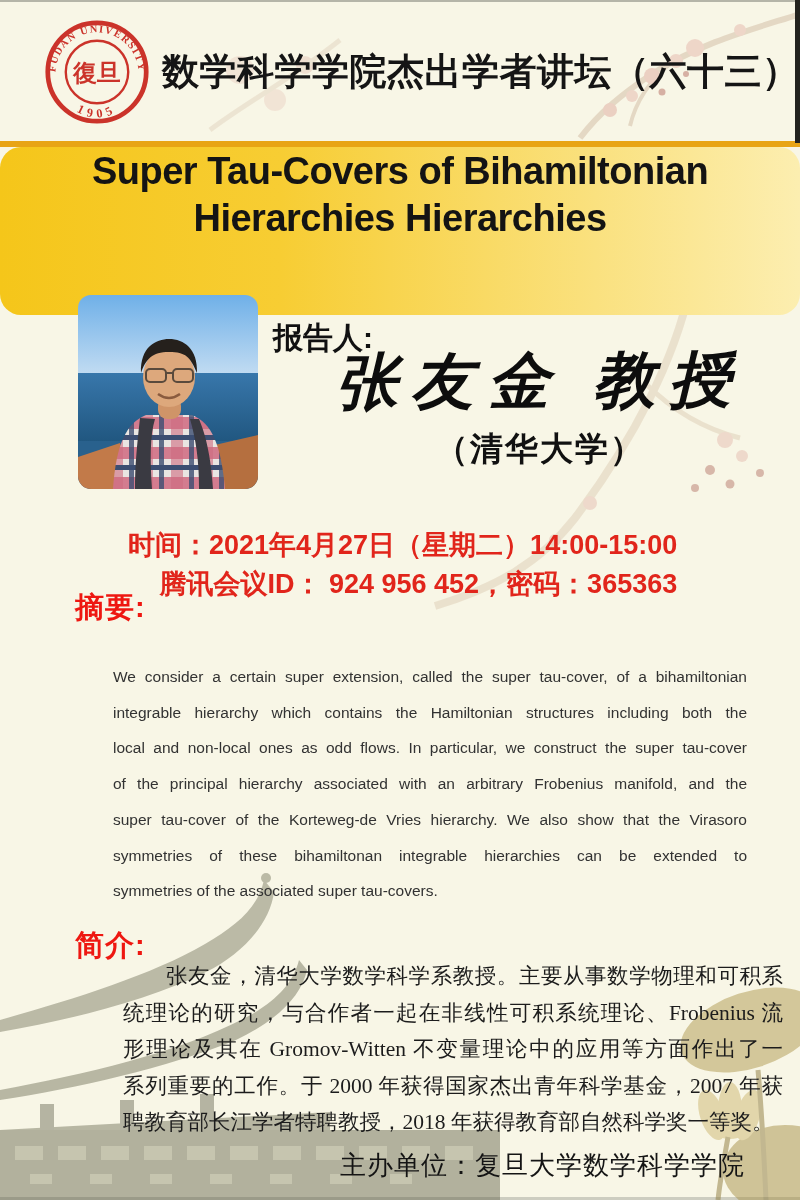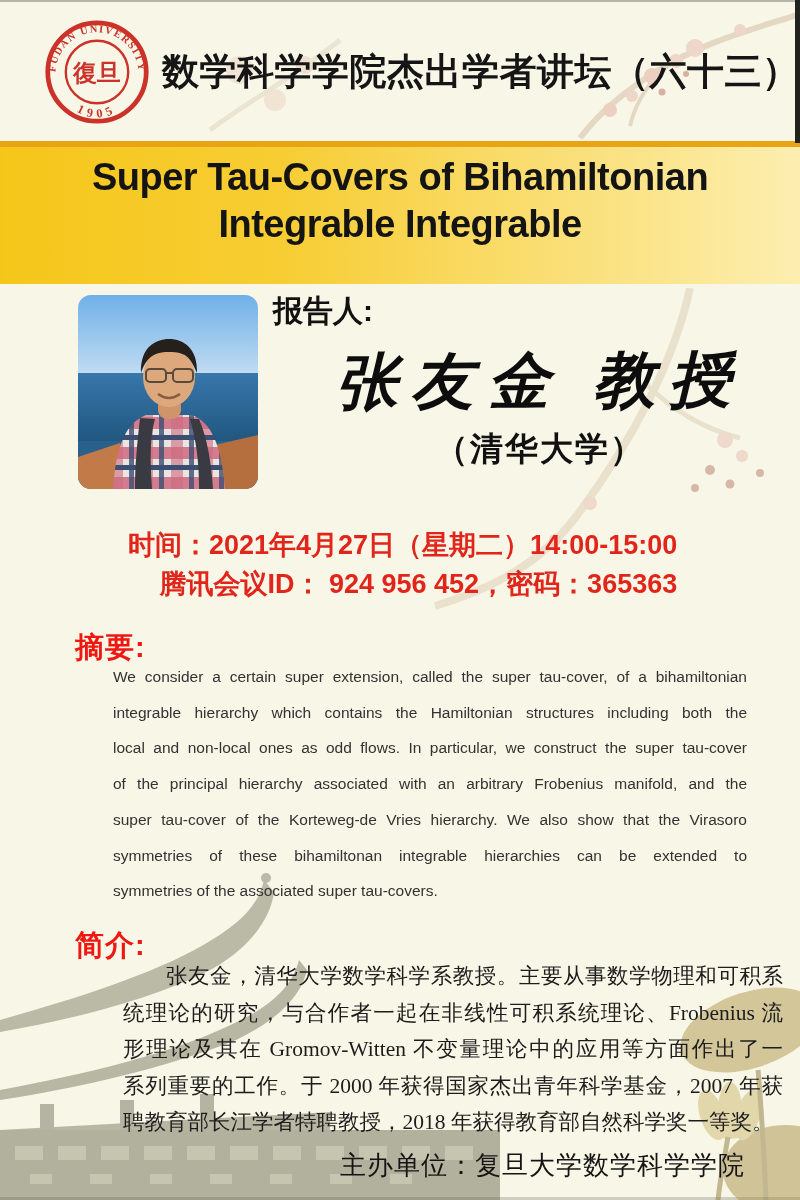--- a/index.html
+++ b/index.html
@@ -18,48 +18,48 @@
   .logo{margin-left:44px;flex:0 0 auto;}
   .forum-title{
     margin-left:12px; font-size:37px; font-weight:bold; color:#151515;
     letter-spacing:0.5px; white-space:nowrap;
   }
   .header-dark-edge{position:absolute;top:0;right:0;width:5px;height:143px;background:#23231e;z-index:3;}
 
   
   .gold-rule{position:absolute;top:141px;left:0;right:0;height:6px;background:#e8a415;}
   .banner{
-    position:absolute;top:147px;left:0;right:0;height:137px;
+    position:absolute;top:147px;left:0;right:0;height:168px;
     background:linear-gradient(90deg,#f5c61a 0%,#f7cd33 35%,#fceeb0 100%);
-    text-align:center;padding-top:7px;box-sizing:border-box;
+    text-align:center;padding-top:1px;box-sizing:border-box;border-radius:21px;
   }
   .banner-line{font-size:38px;font-weight:bold;color:#141414;line-height:47px;letter-spacing:-0.5px;}
 
   
   .speaker{position:absolute;top:284px;left:0;right:0;height:226px;}
   .photo{position:absolute;left:78px;top:11px;width:180px;height:194px;}
-  .speaker-label{position:absolute;left:273px;top:7px;font-size:30px;font-weight:bold;color:#111;}
+  .speaker-label{position:absolute;left:273px;top:34px;font-size:30px;font-weight:bold;color:#111;}
   .speaker-name{
     position:absolute;left:285px;right:5px;top:55px;text-align:center;
     font-family:"Liberation Serif","DejaVu Serif",serif;
     font-size:62px;font-weight:bold;font-style:italic;color:#0d0d0d;
     letter-spacing:14px;transform:rotate(-0.5deg);white-space:nowrap;
   }
   .speaker-affiliation{
     position:absolute;left:285px;right:5px;top:143px;text-align:center;
     font-size:33px;font-weight:bold;color:#111;letter-spacing:2px;
   }
 
   
   .meeting{position:absolute;top:526px;left:128px;color:#e1251b;font-weight:bold;text-align:right;}
   .meeting div{font-size:27px;line-height:39px;white-space:nowrap;}
 
   
   .section-label{position:absolute;left:75px;font-size:29px;font-weight:bold;color:#ee1711;letter-spacing:1px;}
-  .abstract-label{top:628px;}
+  .abstract-label{top:588px;}
   .abstract-lines{position:absolute;left:113px;top:659px;width:634px;color:#323232;}
   .abstract-lines div{
     font-size:15.5px;line-height:35.7px;white-space:normal;
     text-align:justify;text-align-last:justify;
   }
   .abstract-lines div:last-child{text-align-last:left;}
 
   
   .bio-label{top:926px;text-align:right;}
   .bio-lines{
@@ -181,21 +181,21 @@
         </text>
         <text x="56" y="67" font-size="25" fill="#cb332a" text-anchor="middle" font-weight="bold">復旦</text>
       </svg>
       <div class="forum-title">数学科学学院杰出学者讲坛（六十三）</div>
     </div>
 
     <div class="gold-rule"></div>
 
     <div class="banner">
       <div class="banner-line">Super Tau-Covers of Bihamiltonian</div>
-      <div class="banner-line">Integrable Integrable</div>
+      <div class="banner-line">Hierarchies Hierarchies</div>
     </div>
 
     <div class="speaker">
       <svg class="photo" viewBox="0 0 180 194">
         <defs>
           <linearGradient id="sky" x1="0" y1="0" x2="0" y2="1">
             <stop offset="0" stop-color="#6fb0e8"></stop>
               <stop offset="1" stop-color="#c2dcf2"></stop>
           </linearGradient>
           <linearGradient id="sea" x1="0" y1="0" x2="0" y2="1">

